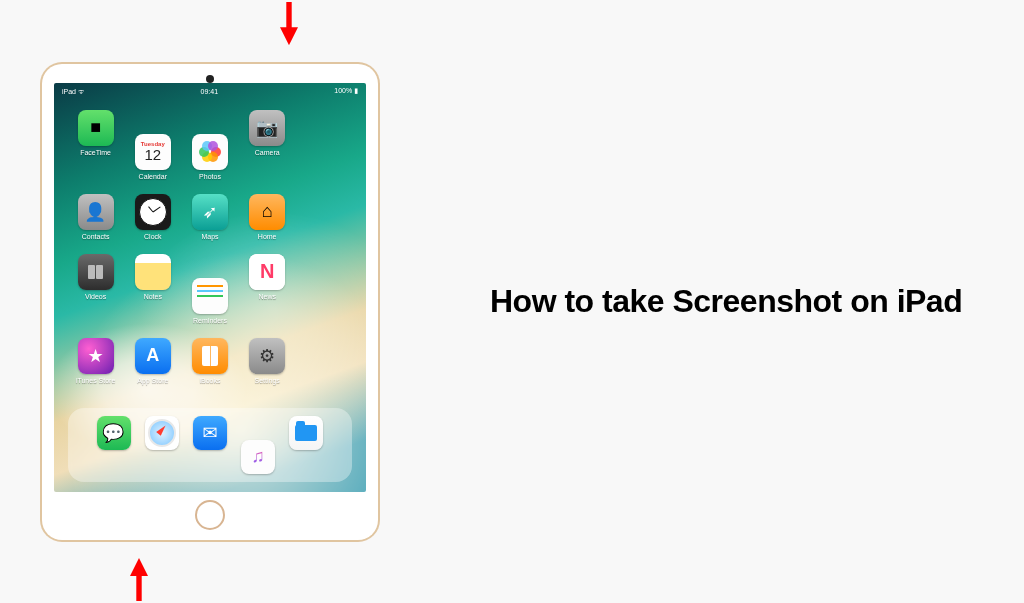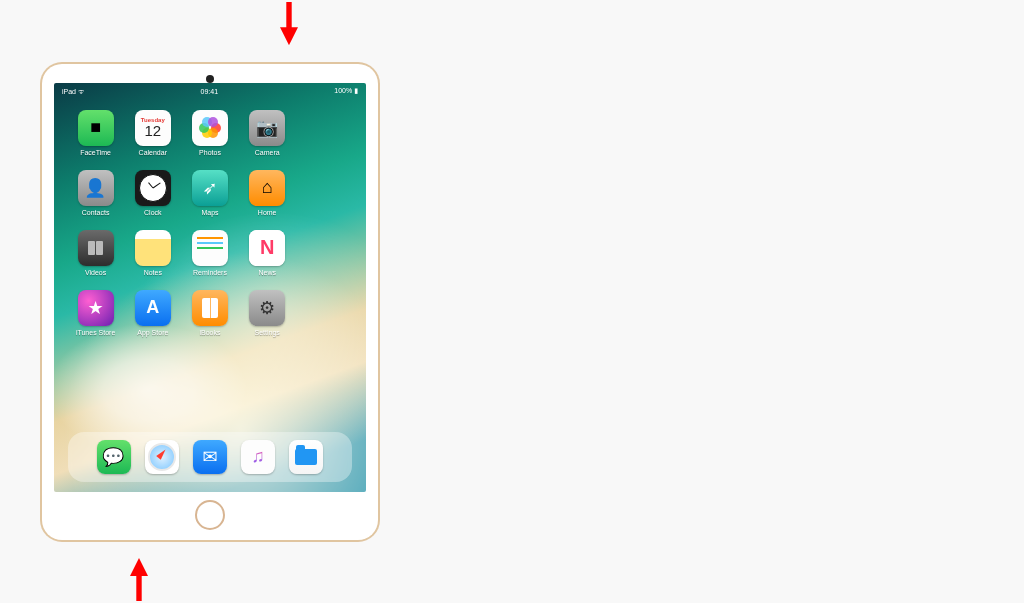--- a/index.html
+++ b/index.html
@@ -121,21 +121,21 @@
     background: rgba(255,255,255,0.35);
     backdrop-filter: blur(2px);
     border-radius: 16px;
     padding: 8px 14px;
     display: flex; justify-content: center; gap: 14px;
     position: relative; z-index: 2;
   }
   .dock .app-icon { width: 34px; height: 34px; }
   
   .bg-green{background:linear-gradient(#63e06b,#1db954);} 
-  .bg-white{background:#fdfdfd;color:#222;}
+  .bg-white{background:#fdfdfd;color:#222;margin-top:24px;}
   .bg-yellow{background:linear-gradient(#ffd258,#ffb400);}
   .bg-grey{background:linear-gradient(#c0c0c0,#8a8a8a);color:#333;}
   .bg-teal{background:linear-gradient(#56e0c6,#0b9f95);color:#fff;}
   .bg-blue{background:linear-gradient(#3fa9ff,#0a6ff0);color:#fff;}
   .bg-orange{background:linear-gradient(#ffb75e,#ff8c00);}
   .bg-purple{background:radial-gradient(circle at 30% 30%,#ff5fd2,#6a1fb0);color:#fff;}
   .bg-darkgrey{background:linear-gradient(#6a6a6a,#2d2d2d);color:#e0e0e0;}
   .bg-black{background:#1a1a1a;color:#fff;}
   .bg-red{background:#fff;}
   .bg-safari{background:#fff;}
@@ -305,14 +305,17 @@
       </div>
     </div>
 
     <svg class="arrow arrow-bottom" viewBox="0 0 20 48" style="color: rgb(255, 0, 0);">
       <polygon points="0,20 20,20 10,0" fill="currentColor"></polygon>
       <rect x="7" y="18" width="6" height="30" fill="currentColor"></rect>
     </svg>
 
   </div>
 
+  <div class="right-panel">
+    <h1 class="title">How to take Screenshot on iPad</h1>
+  </div>
 
 </div>
 
 </body></html>

